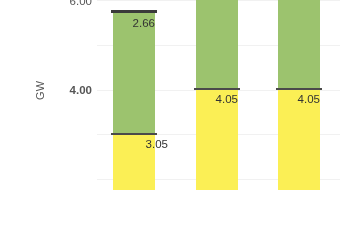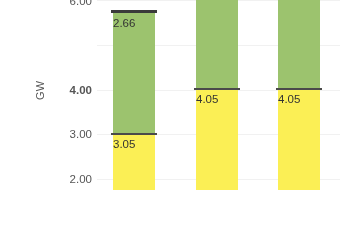--- a/index.html
+++ b/index.html
@@ -71,21 +71,21 @@
     height: 3px;
     background: #3a3a3a;
   }
   .marker-thin { height: 2px; background: #4a4a4a; }
 
   .val-label {
     position: absolute;
     font-size: 11.5px;
     color: #333333;
     line-height: 12px;
-    text-align: left;
+    text-align: right;
     white-space: nowrap;
   }
 </style>
 </head>
 <body>
 
 <div id="chart-root">
 
   <div class="gridline" style="top:0px;"></div>
   <div class="gridline" style="top:45px;"></div>
@@ -93,26 +93,20 @@
   <div class="gridline" style="top:134px;"></div>
   <div class="gridline" style="top:179px;"></div>
 
   <div class="axis-title">GW</div>
 
   <div class="tick" style="top:-5px;">
     <span class="tick-label">6.00</span>
   </div>
   <div class="tick" style="top:84px;font-weight:bold;">
     <span class="tick-label">4.00</span>
-  </div>
-  <div class="tick" style="top:128px;">
-    <span class="tick-label">3.00</span>
-  </div>
-  <div class="tick" style="top:173px;">
-    <span class="tick-label">2.00</span>
   </div>
 
   <div class="bar-group" style="left:113px; width:42px;">
     <div class="seg seg-upper" style="top:12px;  height:122px;"></div>
     <div class="seg seg-lower" style="top:134px; height:56px;"></div>
   </div>
   <div class="marker" style="left:111px; width:46px; top:10px;"></div>
   <div class="marker marker-thin" style="left:111px; width:46px; top:133px;"></div>
   <div class="val-label" style="left:113px; width:42px; top:17px;">2.66</div>
   <div class="val-label" style="left:113px; width:55px; top:138px;">3.05</div>

